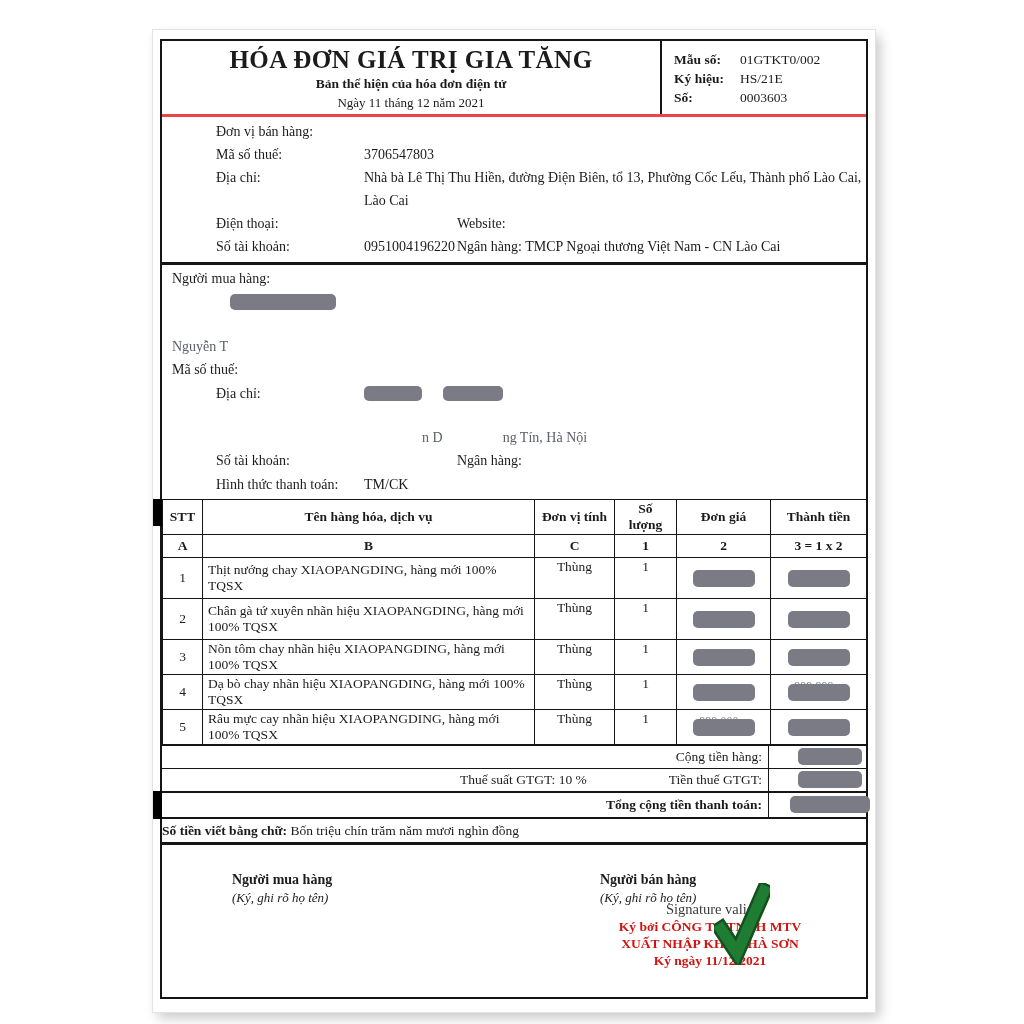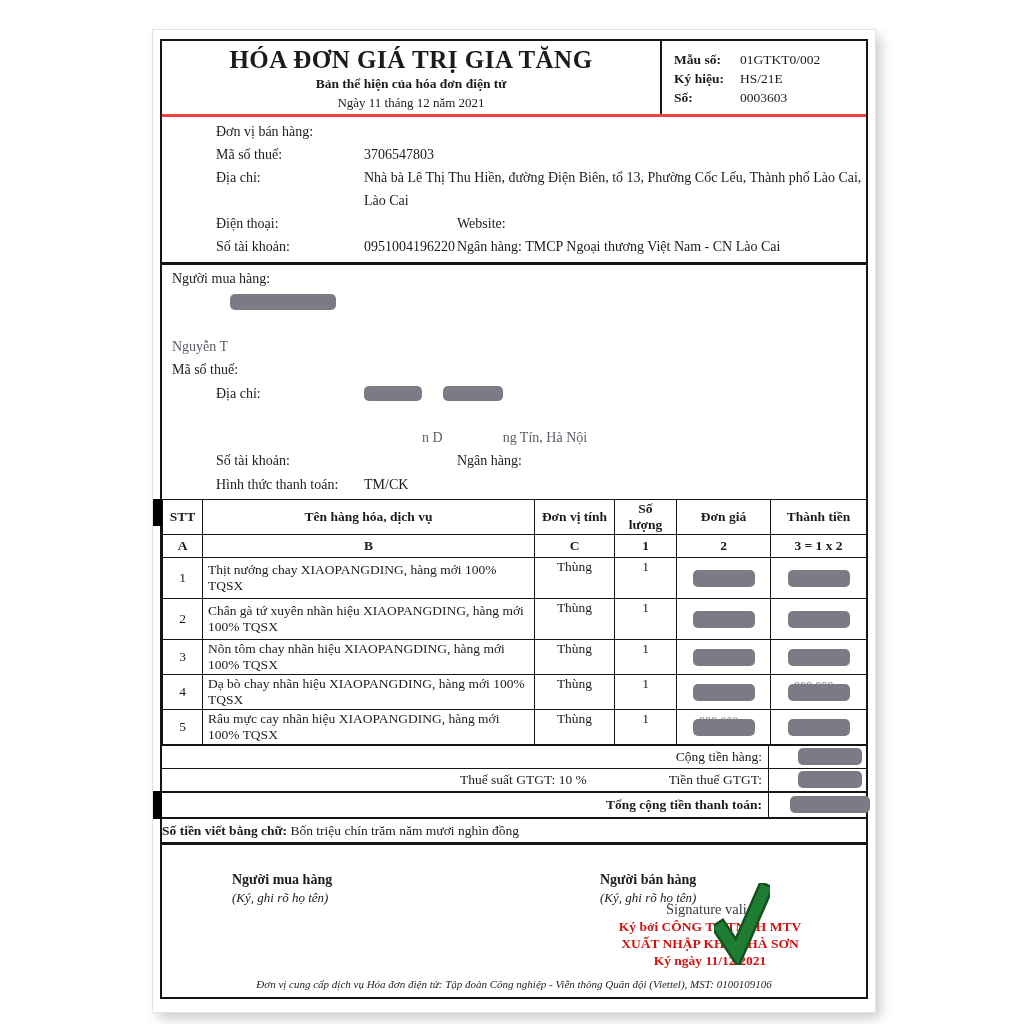--- a/index.html
+++ b/index.html
@@ -258,17 +258,16 @@
         <div class="stamp-red" style="color:#cf1511;">XUẤT NHẬP KHẨU HÀ SƠN</div>
         <div class="stamp-red" style="color:#cf1511;">Ký ngày 11/12/2021</div>
       </div>
       <svg class="checkmark" width="56" height="82" viewBox="0 0 56 82">
         <path d="M7 46 L23 70 L50 8" fill="none" stroke="#14511f" stroke-width="16" stroke-linecap="square"></path>
         <path d="M7 46 L23 70 L50 8" fill="none" stroke="#1e7c33" stroke-width="11" stroke-linecap="square"></path>
       </svg>
     </div>
 
     <div class="foot">
-      <div>Đơn vị cung cấp dịch vụ Hóa đơn điện tử: Tập đoàn Công nghiệp - Viễn thông Quân đội (Viettel), MST: 0100109106</div>
     </div>
 
   </div>
 </div>
 
 </body></html>

